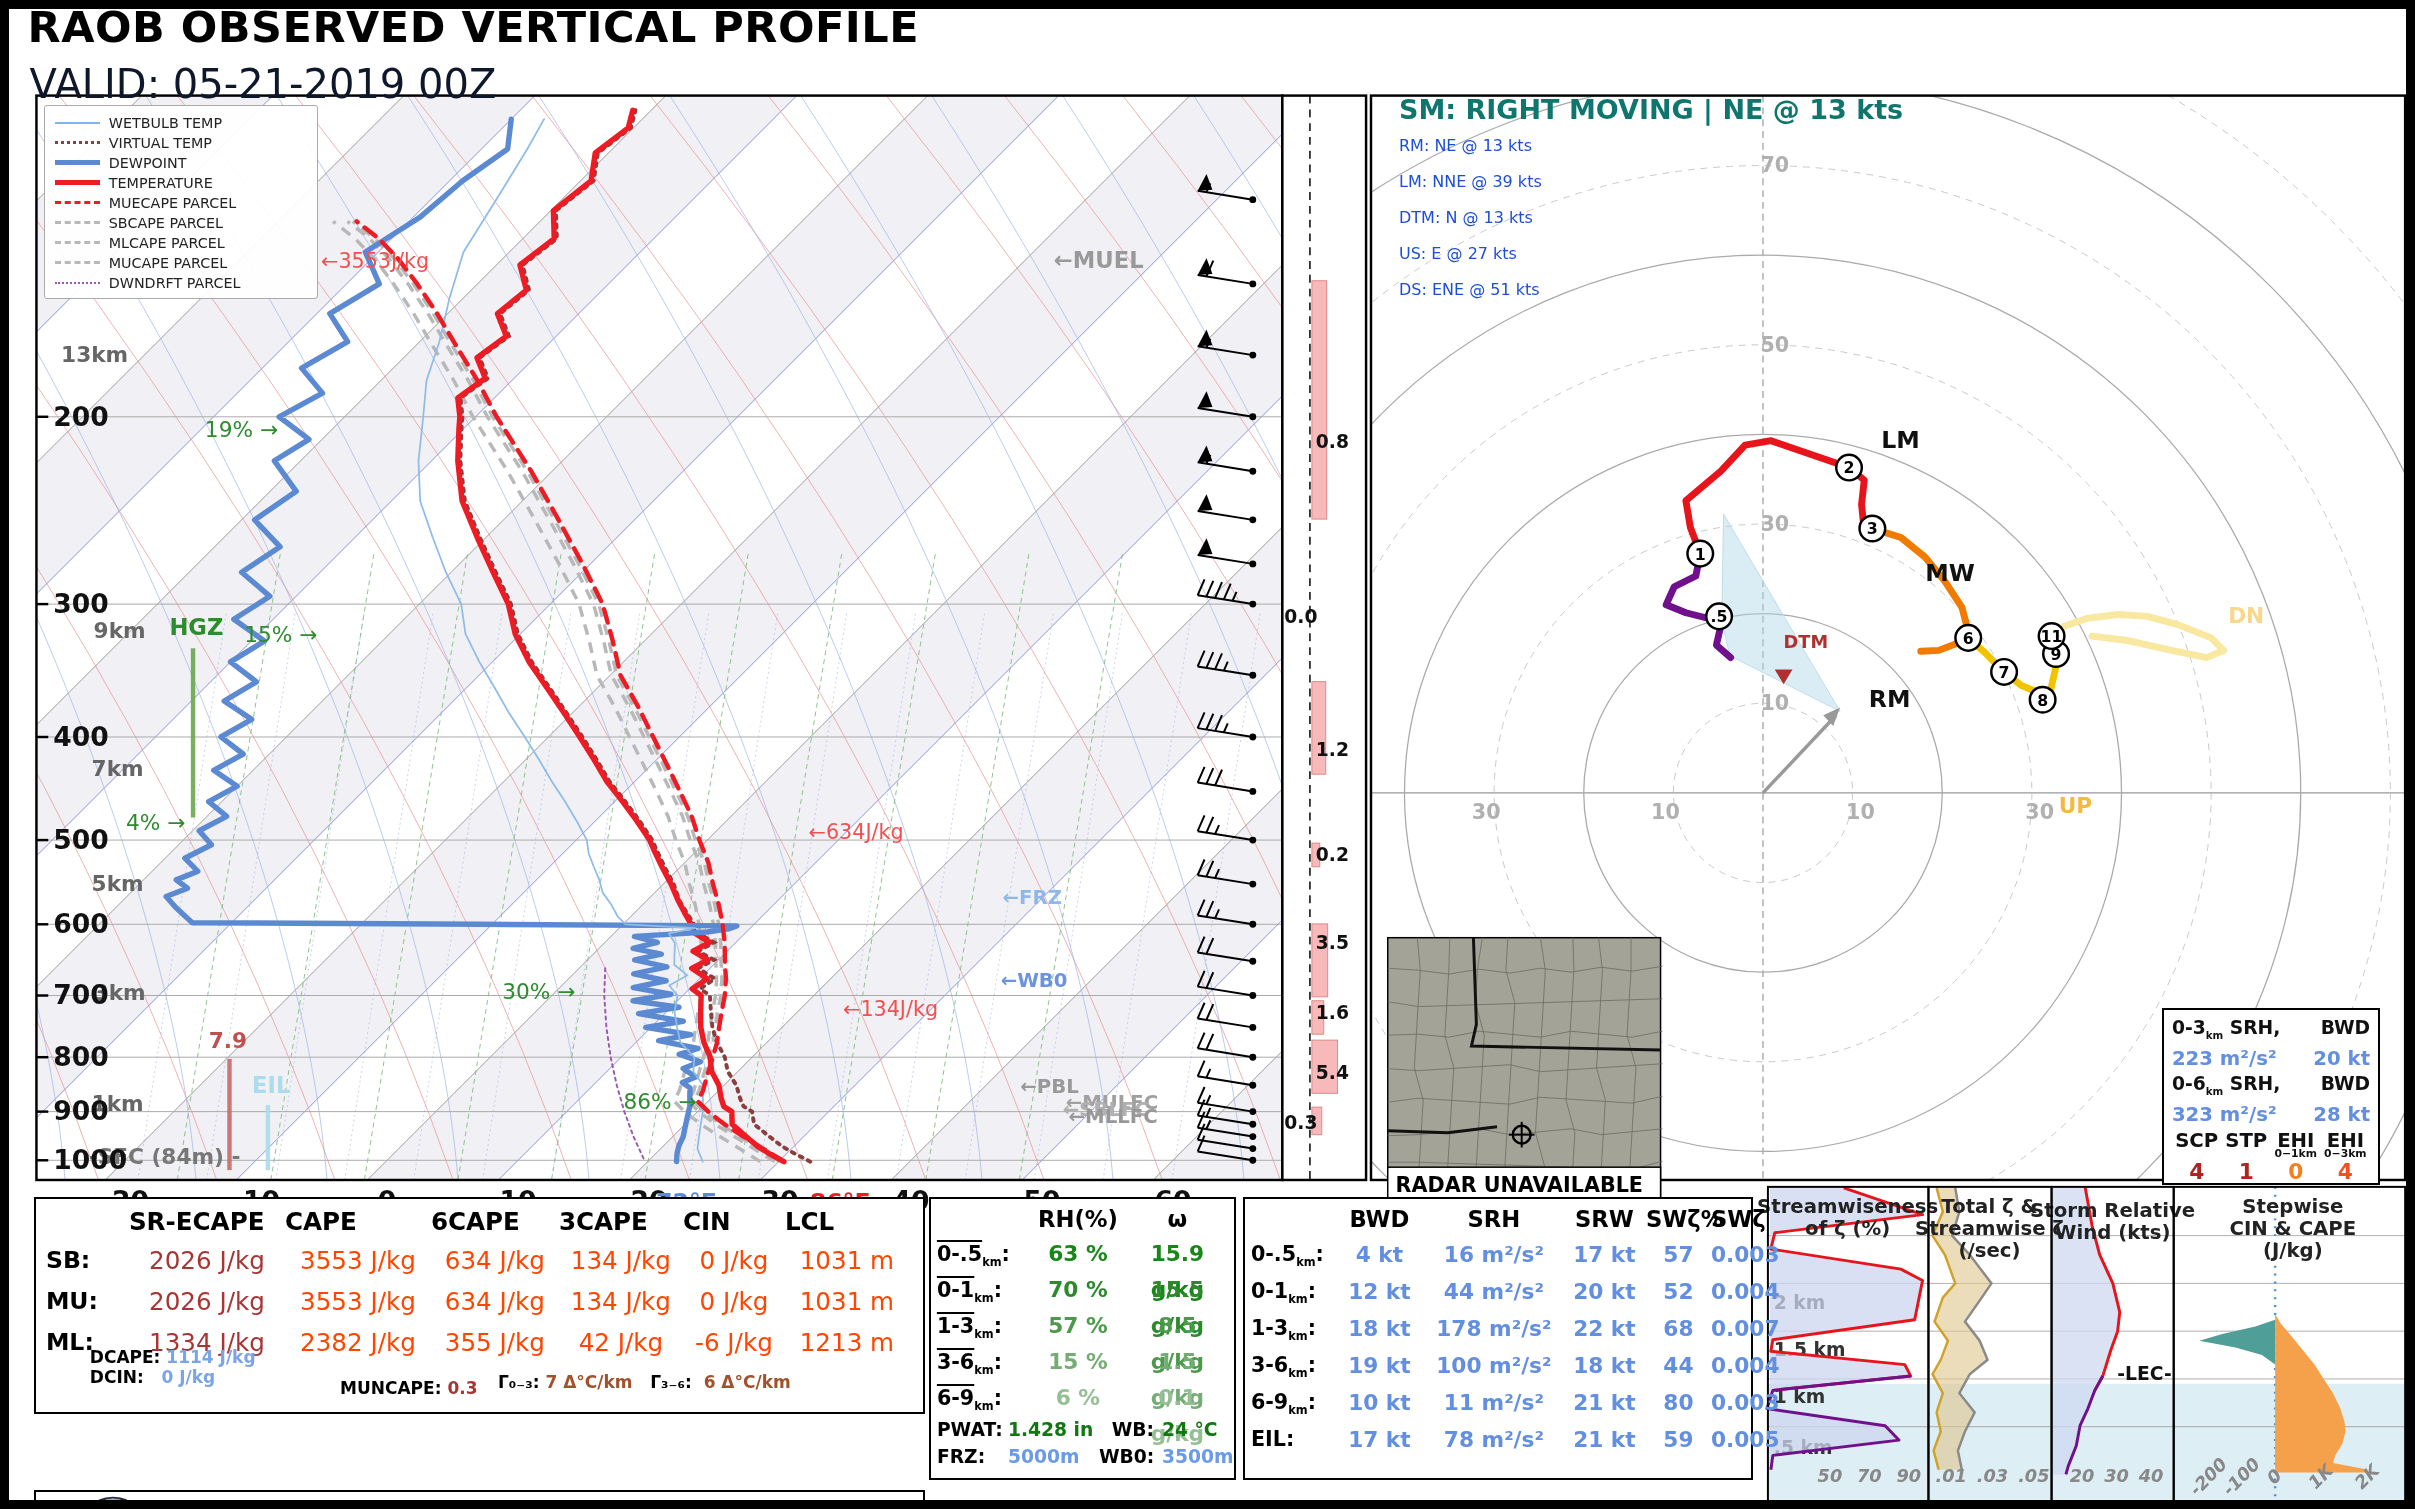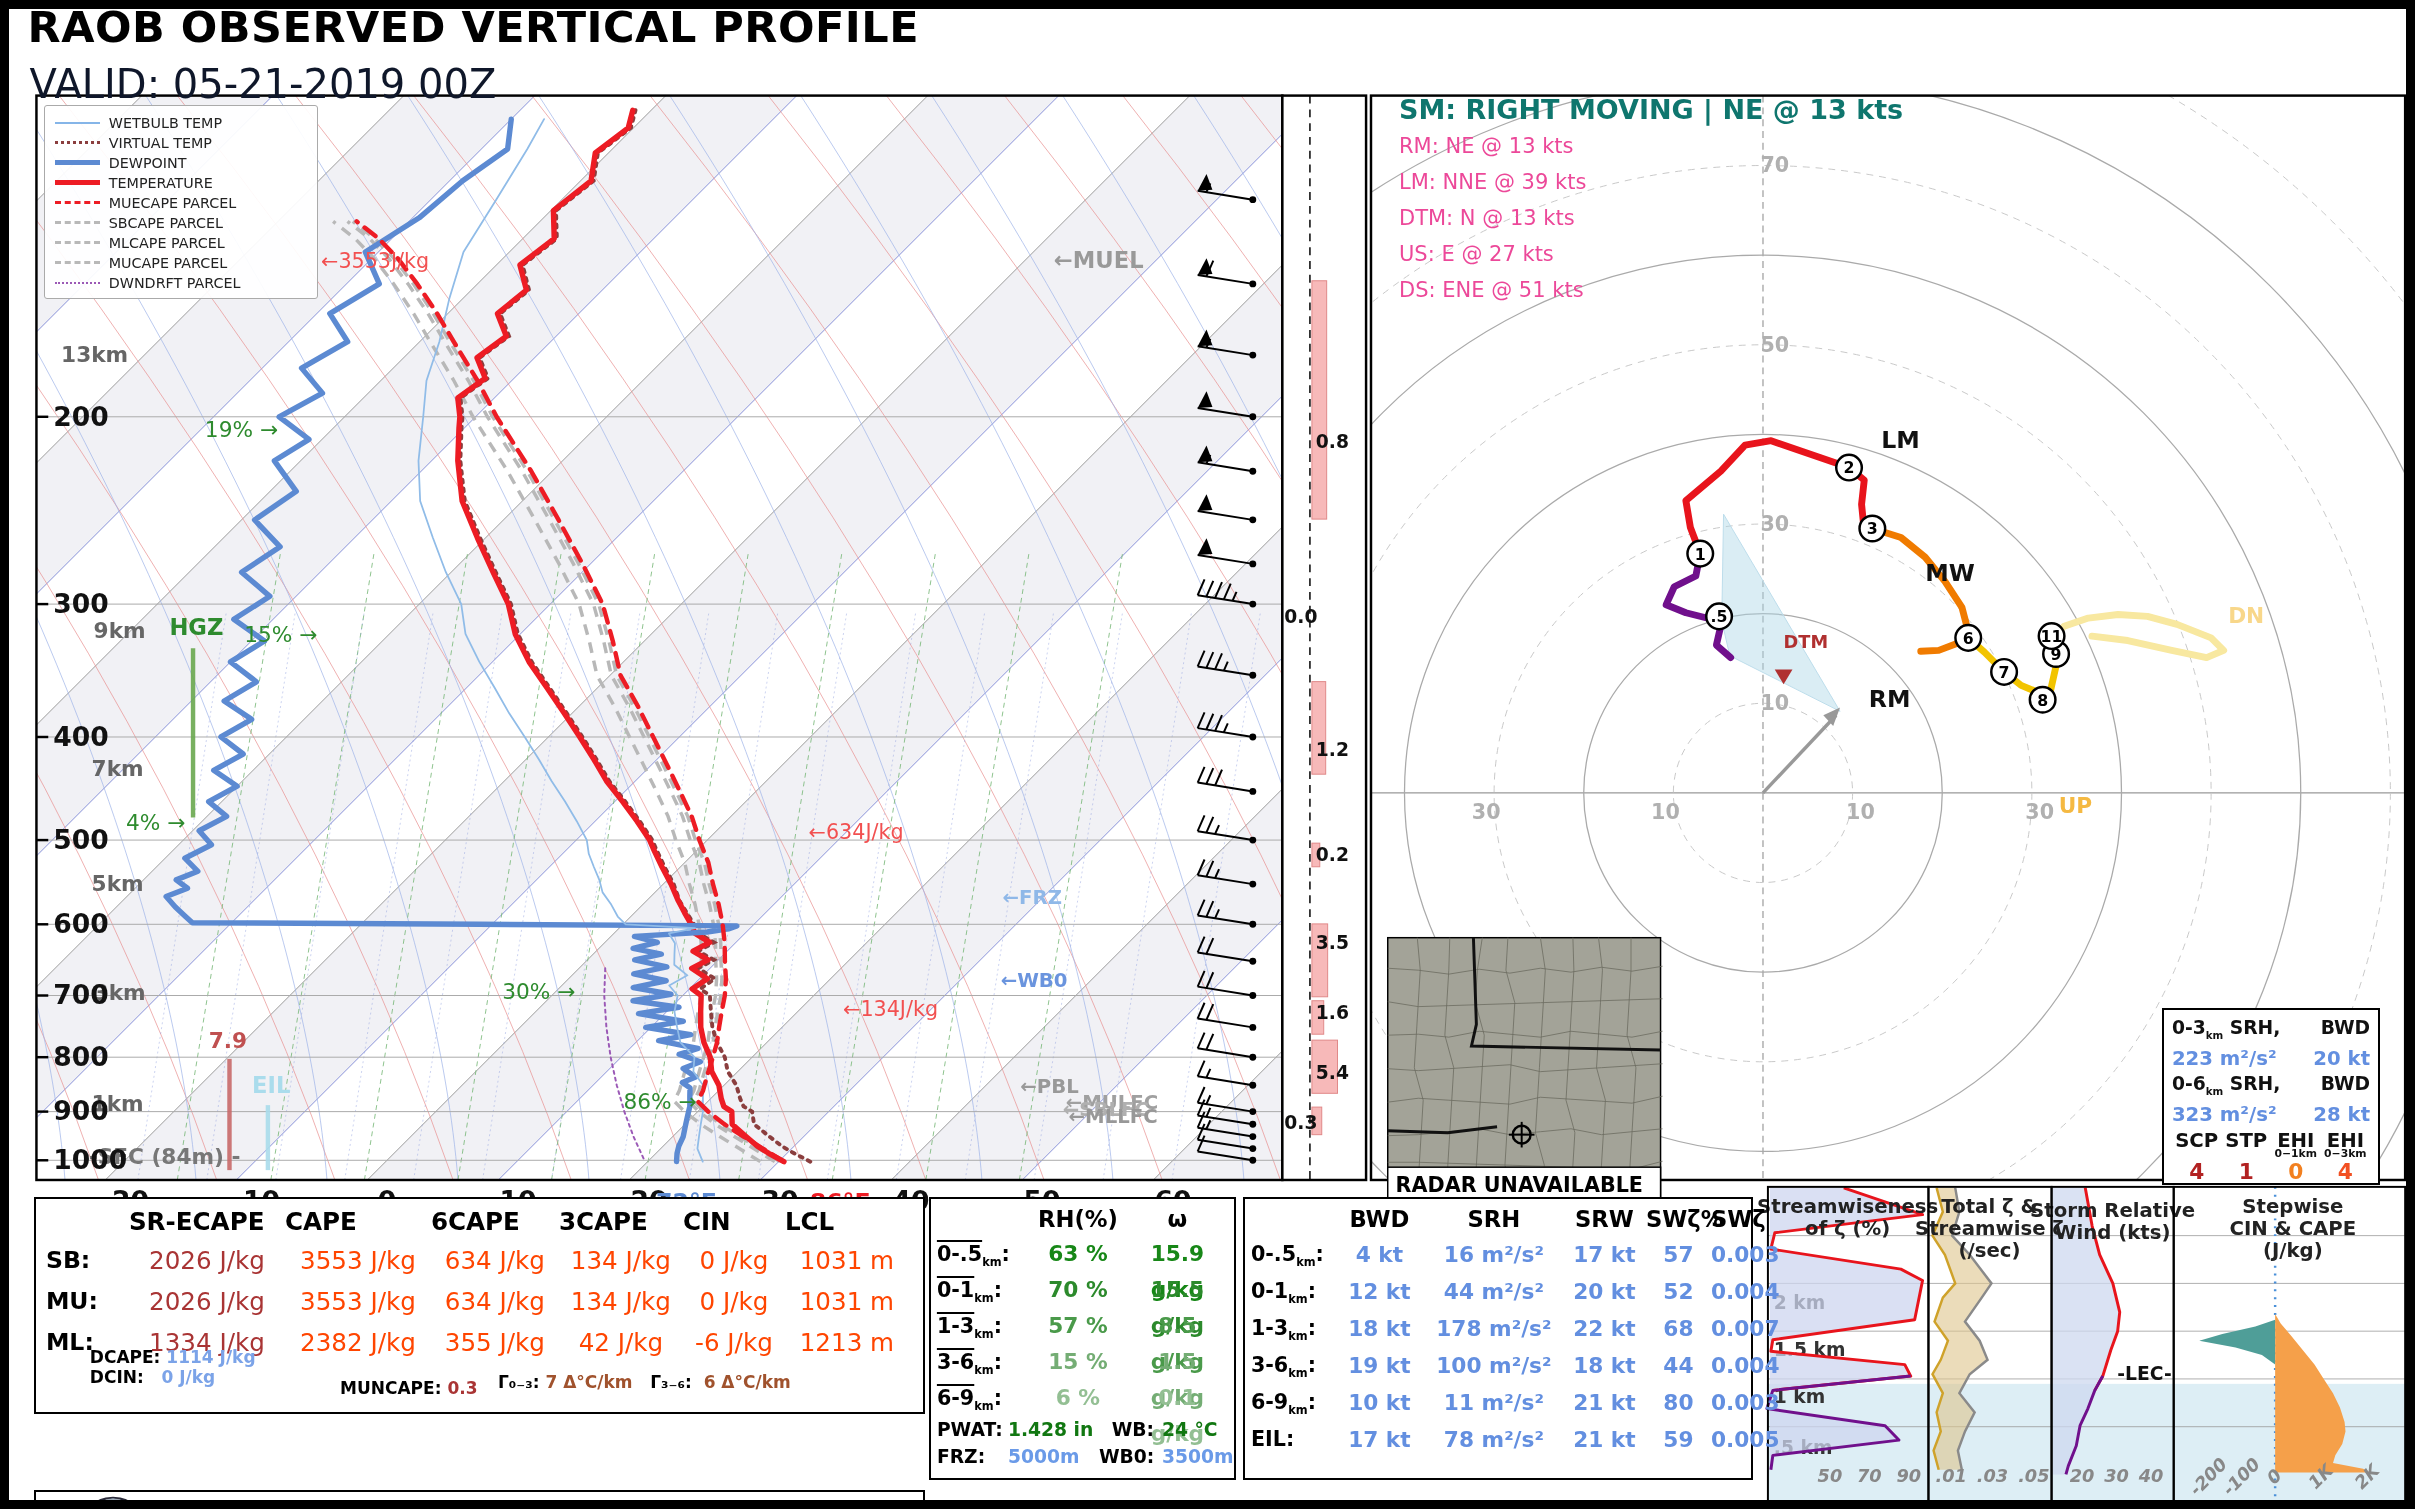--- a/index.html
+++ b/index.html
@@ -11,21 +11,21 @@
   #gfx{position:absolute;left:0;top:0;z-index:1;}
   .overlay{z-index:10;}
   .hdr-title{left:27.6px;top:2px;font-size:43px;font-weight:bold;color:#000;letter-spacing:0.5px;}
   .hdr-valid{left:29.6px;top:61px;font-size:40px;color:#0f172a;}
   .hdr-station{right:21.7px;top:55px;font-size:30.5px;color:#111;}
   .legend{left:44px;top:105px;width:254px;background:rgba(255,255,255,.92);border:1.5px solid #aaa;border-radius:3px;padding:6.9px 7.9px 4.9px 9.9px;z-index:10;}
   .leg-row{display:flex;align-items:center;height:20px;}
   .leg-swatch{width:45px;margin-right:8.9px;flex:none;}
   .leg-label{font-size:14.3px;color:#222;white-space:nowrap;}
   .hodo-info{left:1399px;top:92px;z-index:10;pointer-events:none;}
-  .hodo-info div{font-size:21px;line-height:36px;color:#ec4899;white-space:nowrap;}
+  .hodo-info div{font-size:16px;line-height:36px;color:#1d4ed8;white-space:nowrap;}
   .hodo-info div.first{font-weight:bold;color:#0f766e;font-size:27px;}
   .pbox{position:absolute;background:#fff;border:2.5px solid #000;box-sizing:border-box;z-index:10;}
   .srh-box{left:2162px;top:1008px;width:218px;height:177px;padding:5.9px 7.9px 3.9px 7.9px;}
   .srh-hdr{display:flex;justify-content:space-between;font-size:18.7px;font-weight:bold;color:#111;line-height:23.6px;}
   .srh-val{display:flex;justify-content:space-between;font-size:19.7px;font-weight:bold;color:#638fe0;line-height:24.6px;}
   .srh-idx{display:flex;justify-content:space-between;margin-top:3.9px;}
   .srh-idx .col{text-align:center;flex:1;}
   .srh-idx .h{font-size:19.7px;font-weight:bold;color:#111;line-height:17.7px;}
   .srh-idx .s{font-size:10.8px;font-weight:bold;color:#111;line-height:10.8px;min-height:10.8px;}
   .srh-idx .v{font-size:21.7px;font-weight:bold;line-height:23.6px;}

